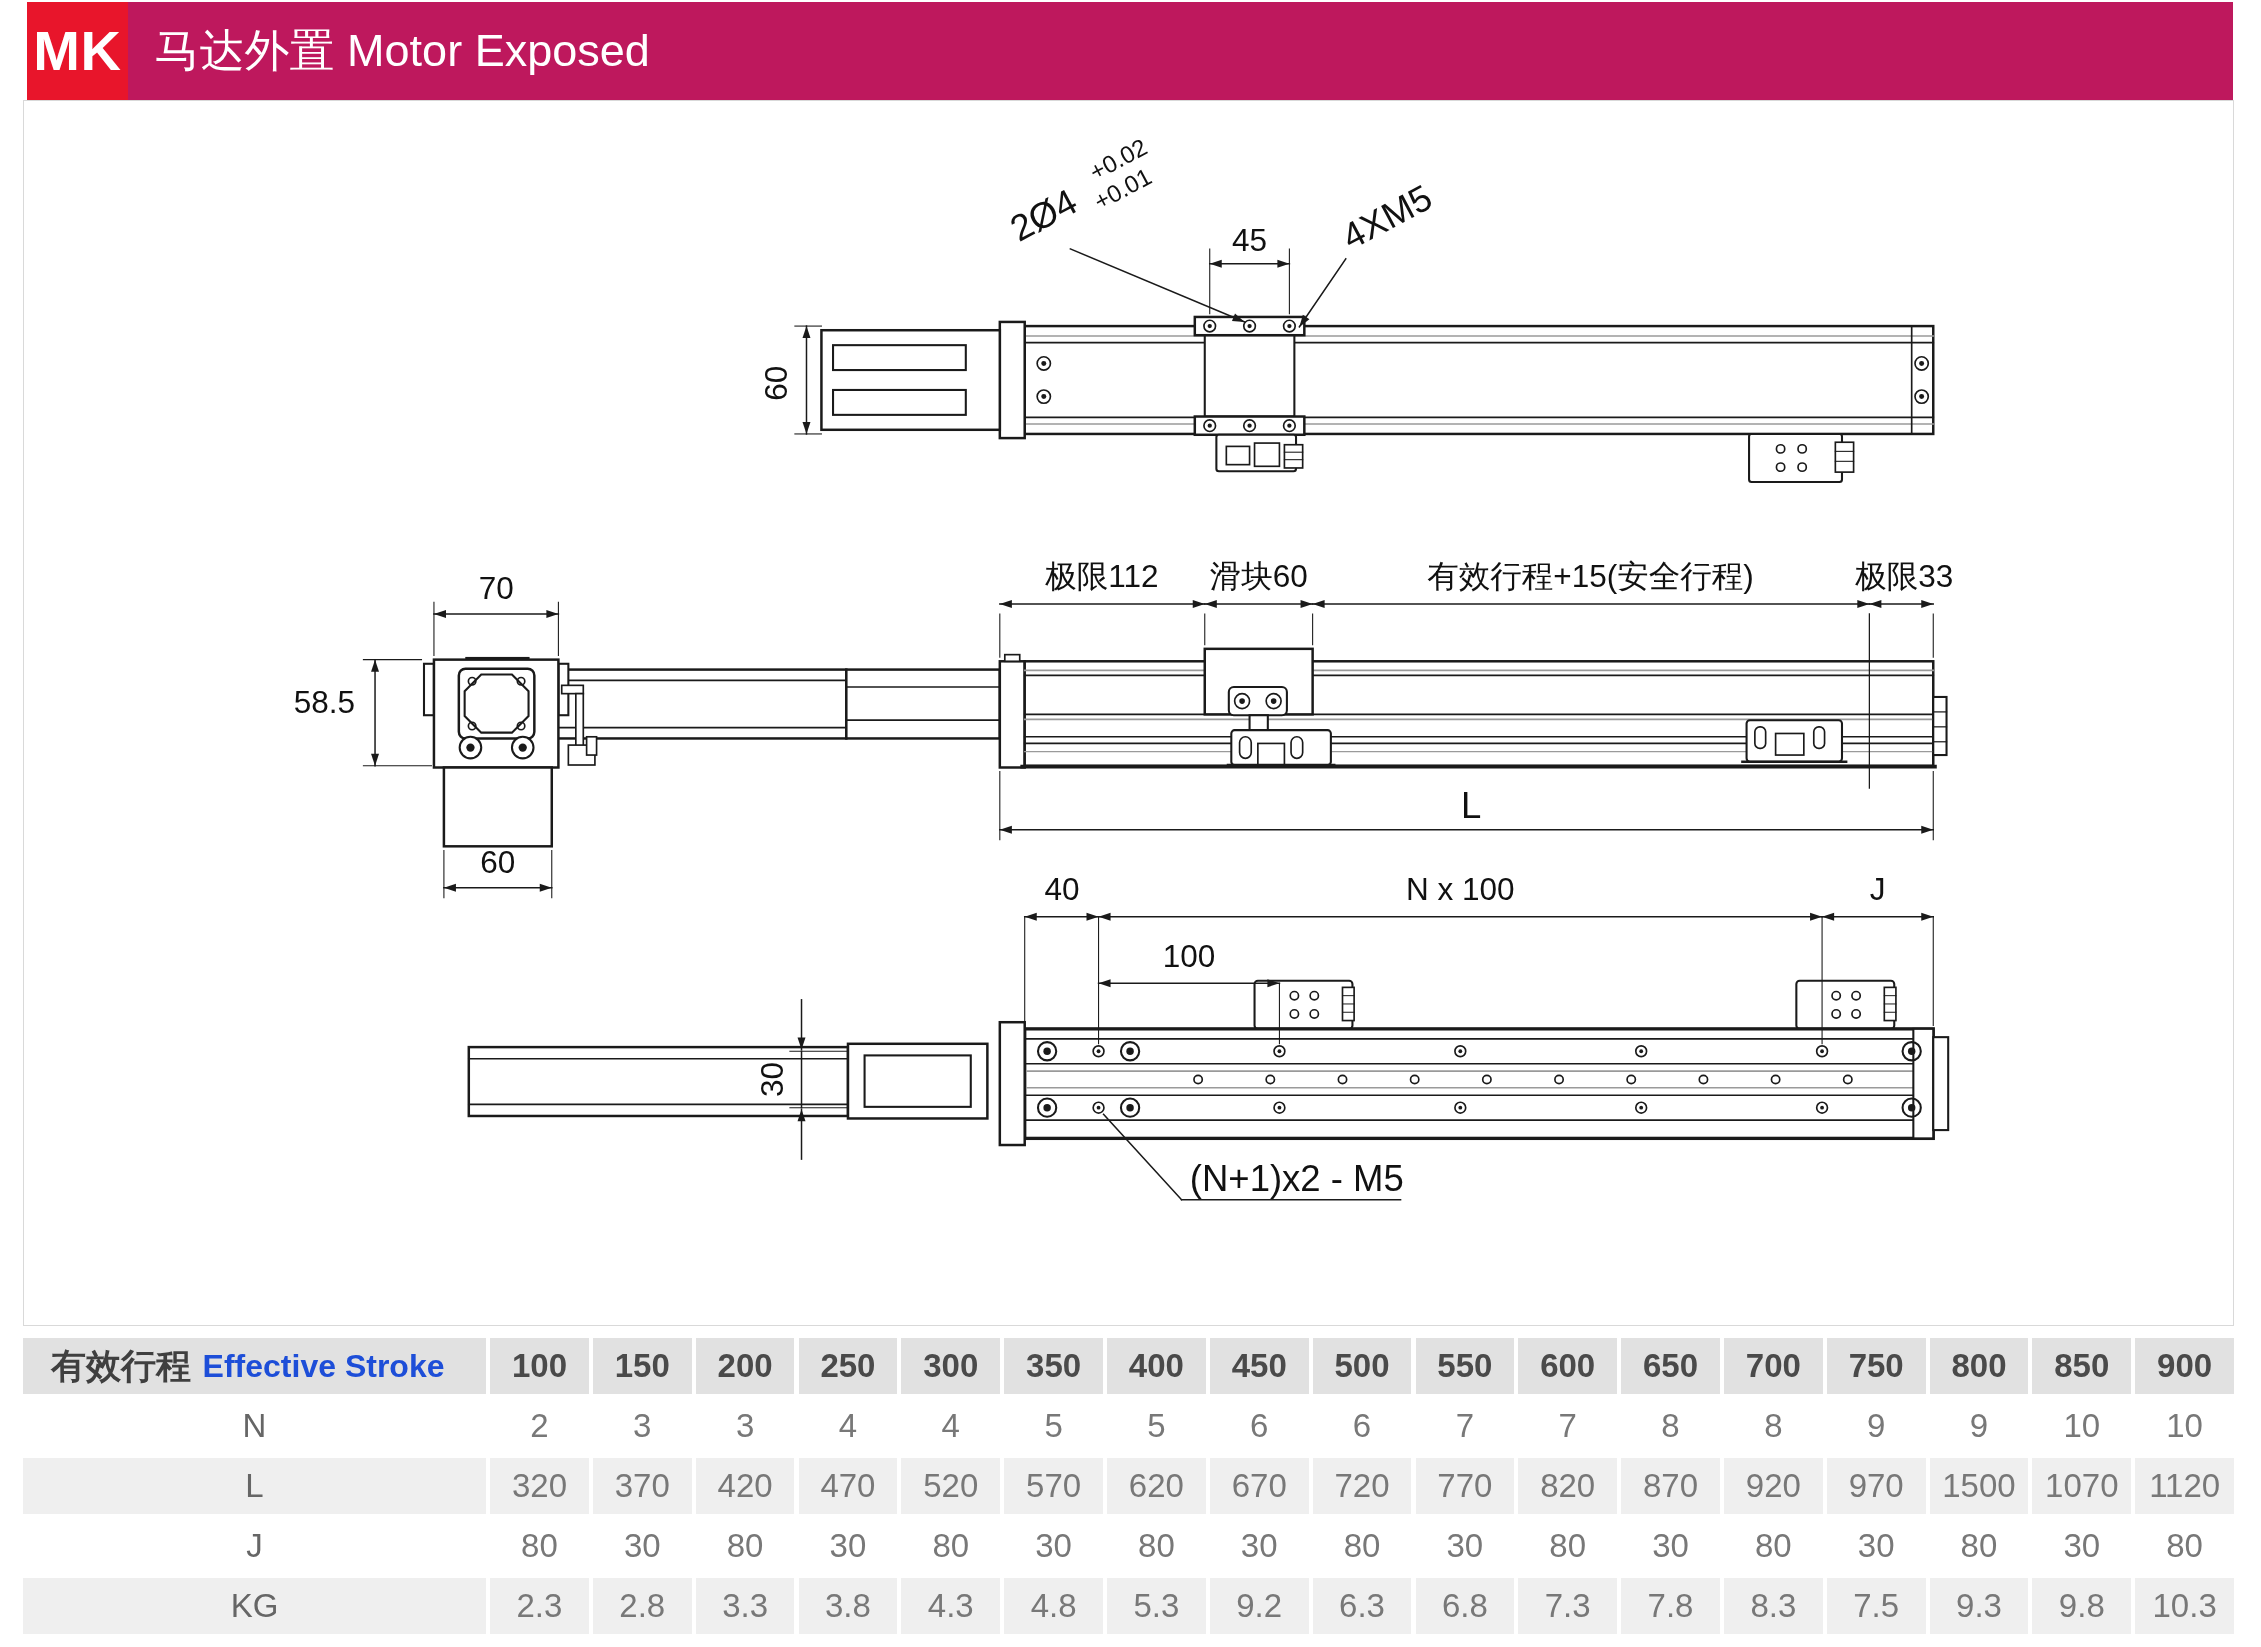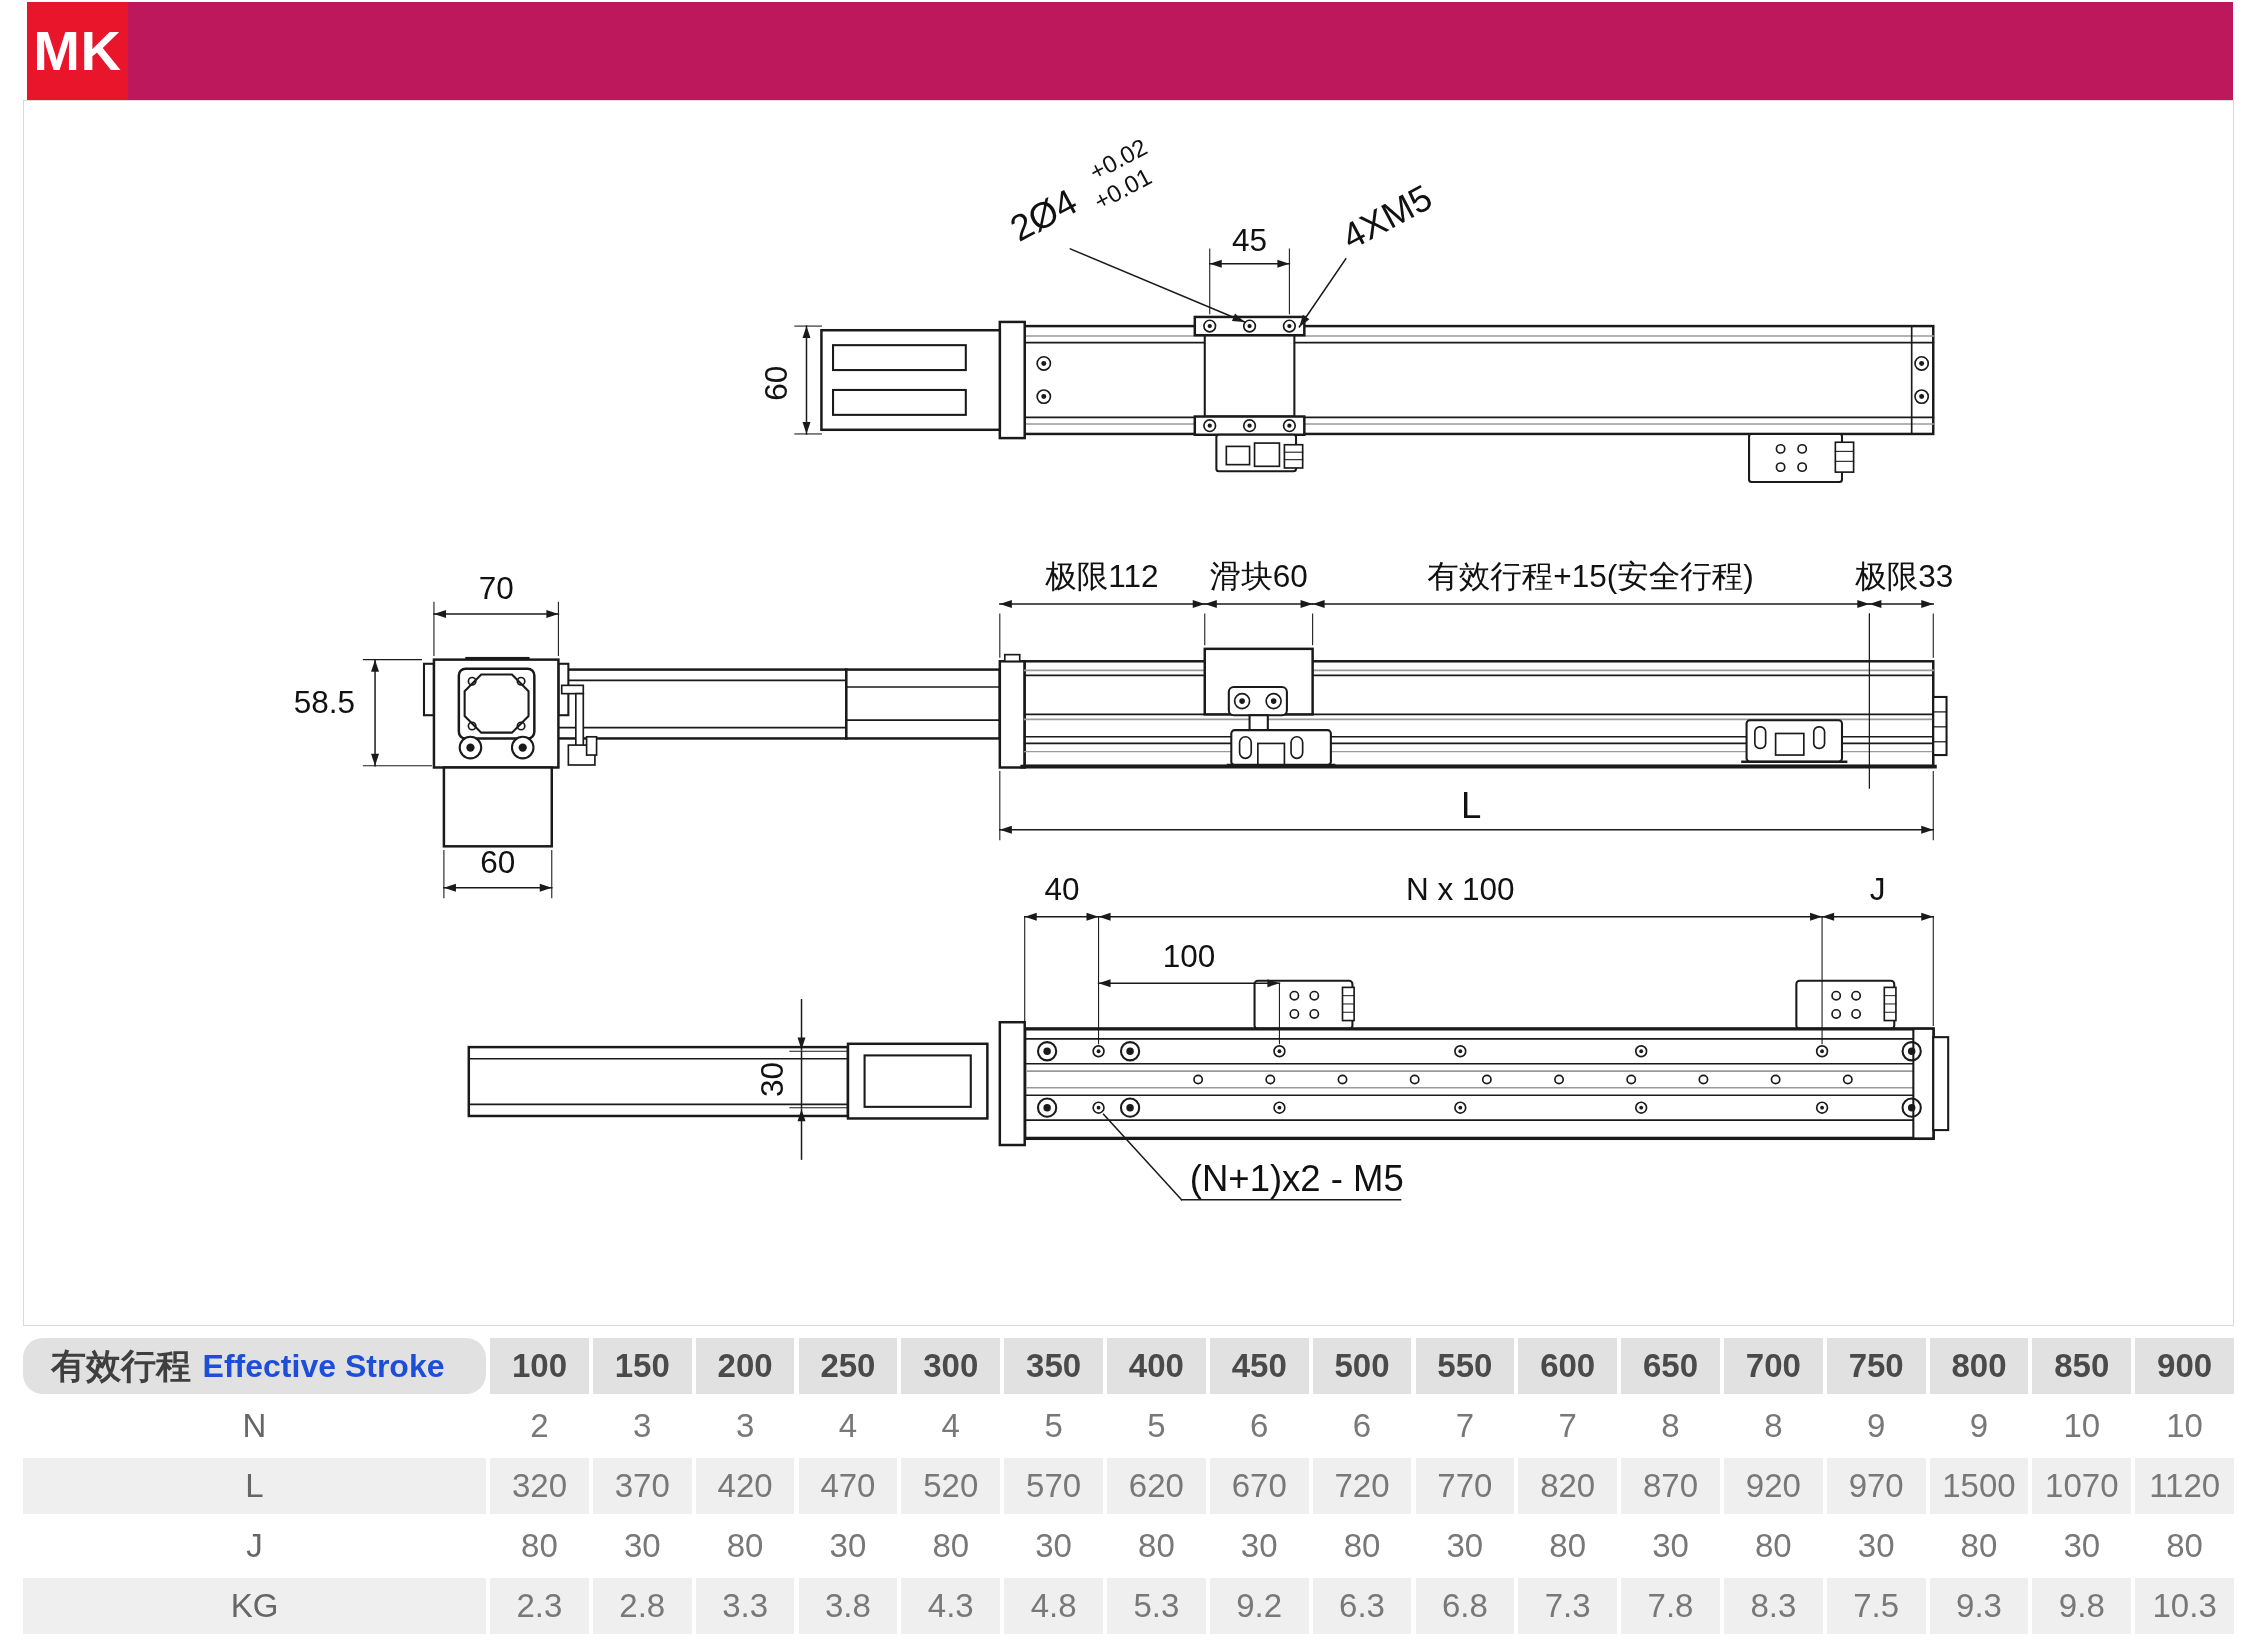--- a/index.html
+++ b/index.html
@@ -17,32 +17,33 @@
 
   .txt{font-family:"Liberation Sans",sans-serif;font-size:38px;fill:#111;}
   .txtb{font-family:"Liberation Sans",sans-serif;font-size:44px;fill:#111;}
   .txts{font-family:"Liberation Sans",sans-serif;font-size:29px;fill:#111;}
 
   
   .stroke-table{position:absolute;left:23px;top:1338px;width:2211px;display:grid;
       grid-template-columns:463px repeat(17,1fr);gap:4.1px;background:#fff;}
   .cell{height:56px;display:flex;align-items:center;justify-content:center;font-size:33px;background:#fff;}
   .cell.head{background:#e1e1e1;color:#4a4a4a;font-weight:bold;}
-  .cell.label-cell{justify-content:flex-start;padding-left:28px;box-sizing:border-box;gap:11.6px;border-radius:20px;}
+  .cell.label-cell{justify-content:flex-start;padding-left:28px;box-sizing:border-box;gap:11.6px;}
   .cell.label-cell .zh{font-size:35px;color:#3f3f3f;}
   .cell.label-cell .en{font-size:32px;color:#1d4ed8;}
   .cell.lbl{color:#666;}
   .cell.val{color:#787878;}
   .cell.stripe{background:#efefef;}
 </style>
 </head>
 <body>
 
 <div class="header-bar">
   <div class="badge">MK</div>
+  <div class="title">马达外置 Motor Exposed</div>
 </div>
 
 <div class="panel"></div>
 
 <svg class="draw" viewBox="0 0 2725 1985">
   <defs>
     <marker id="arr" markerUnits="userSpaceOnUse" markerWidth="17" markerHeight="12" refX="15.5" refY="6" orient="auto-start-reverse">
       <path d="M15.5,6 L1,1.2 L1,10.8 Z" fill="#1a1a1a"></path>
     </marker>
   </defs>

